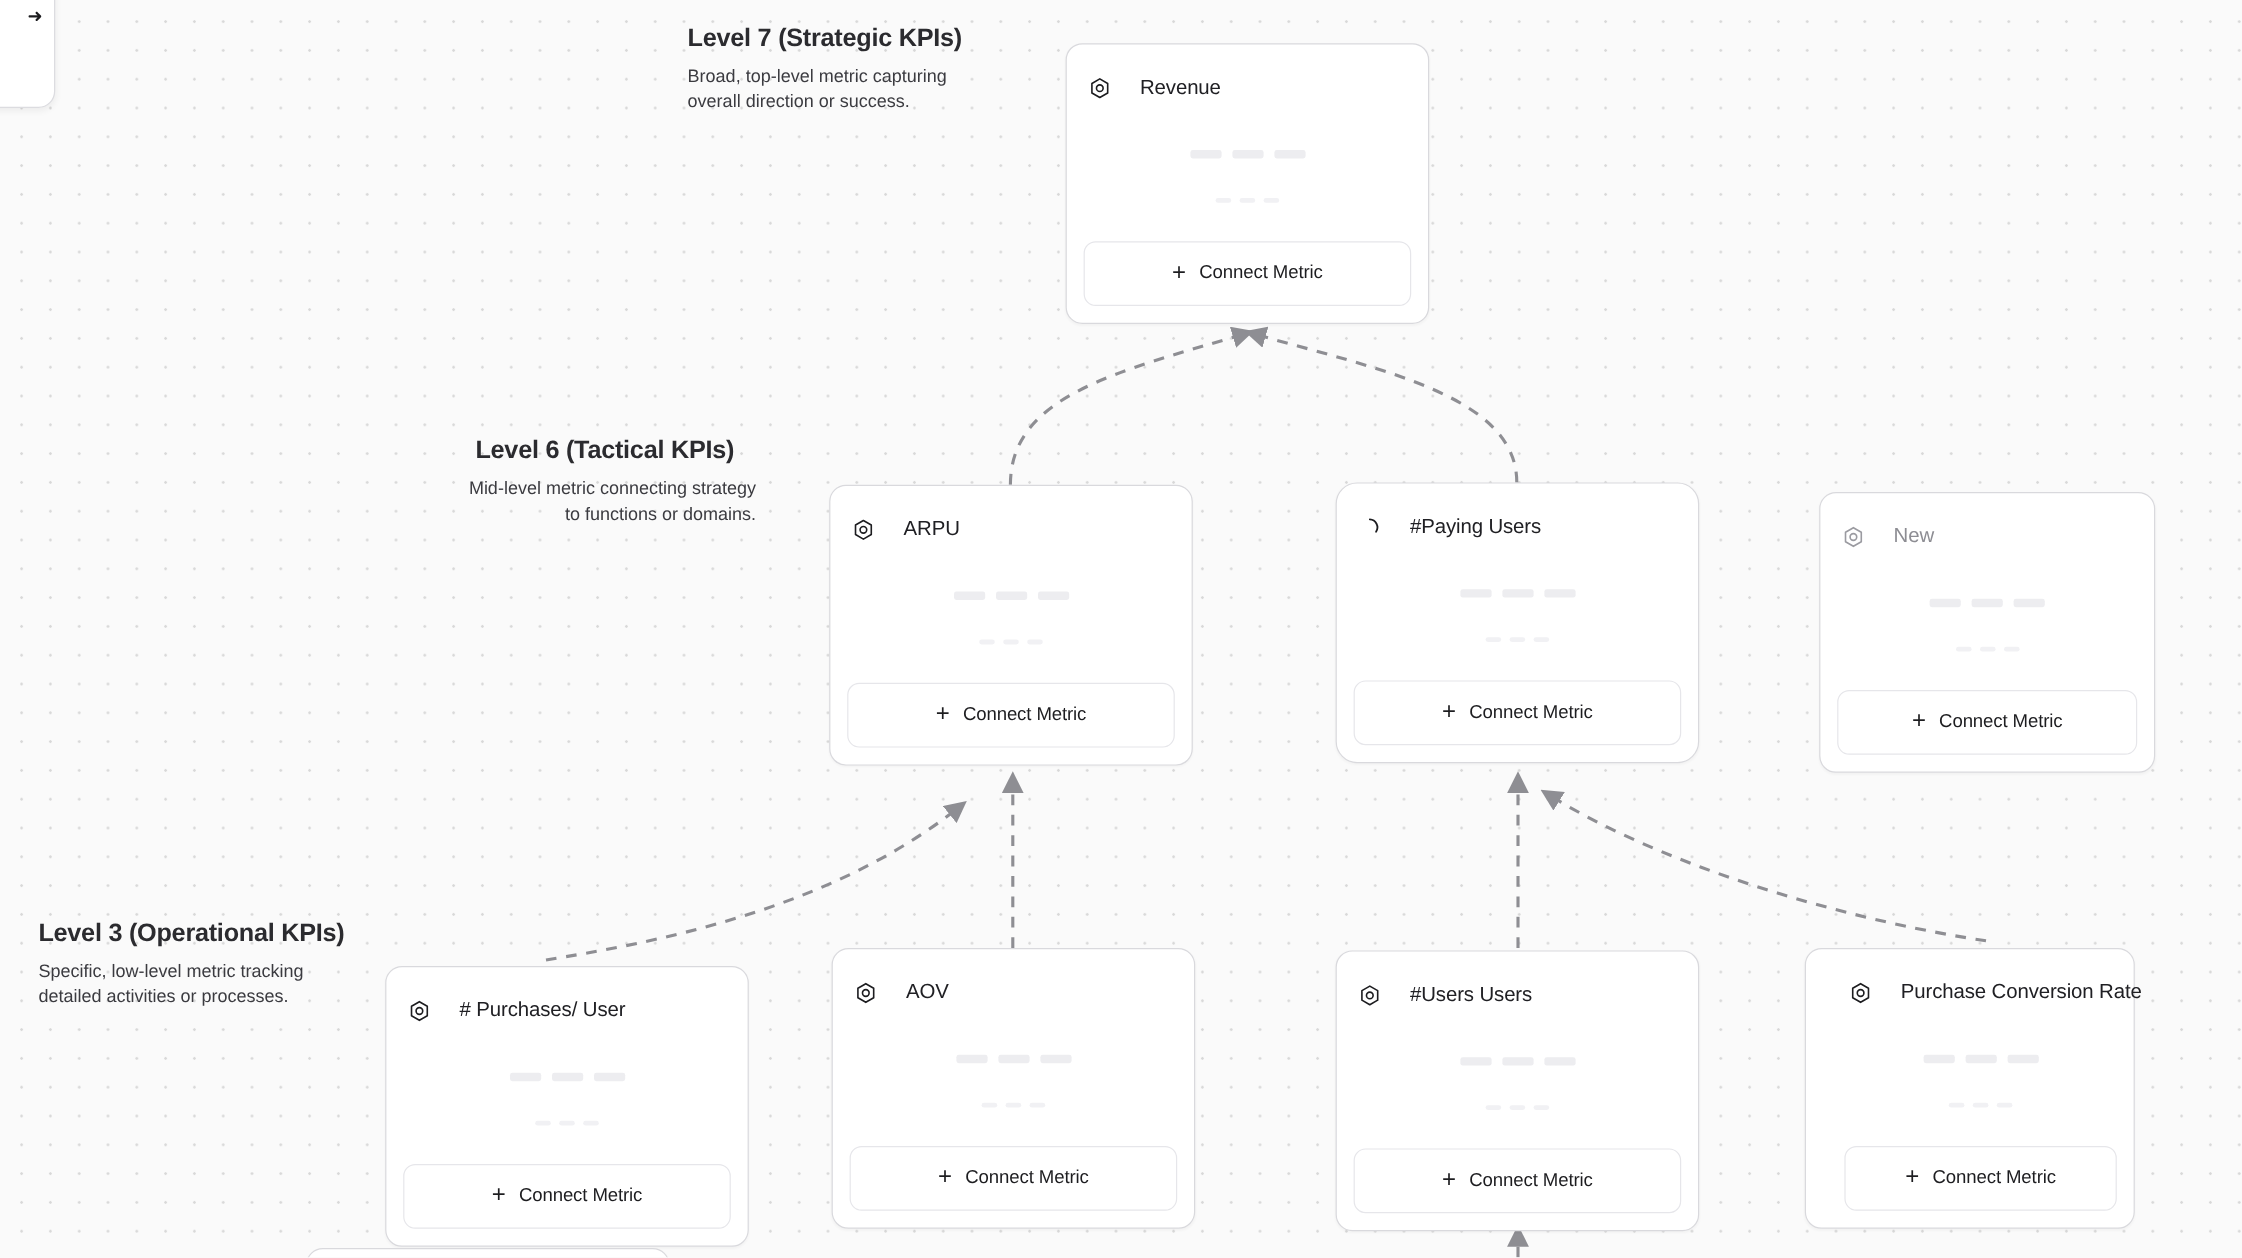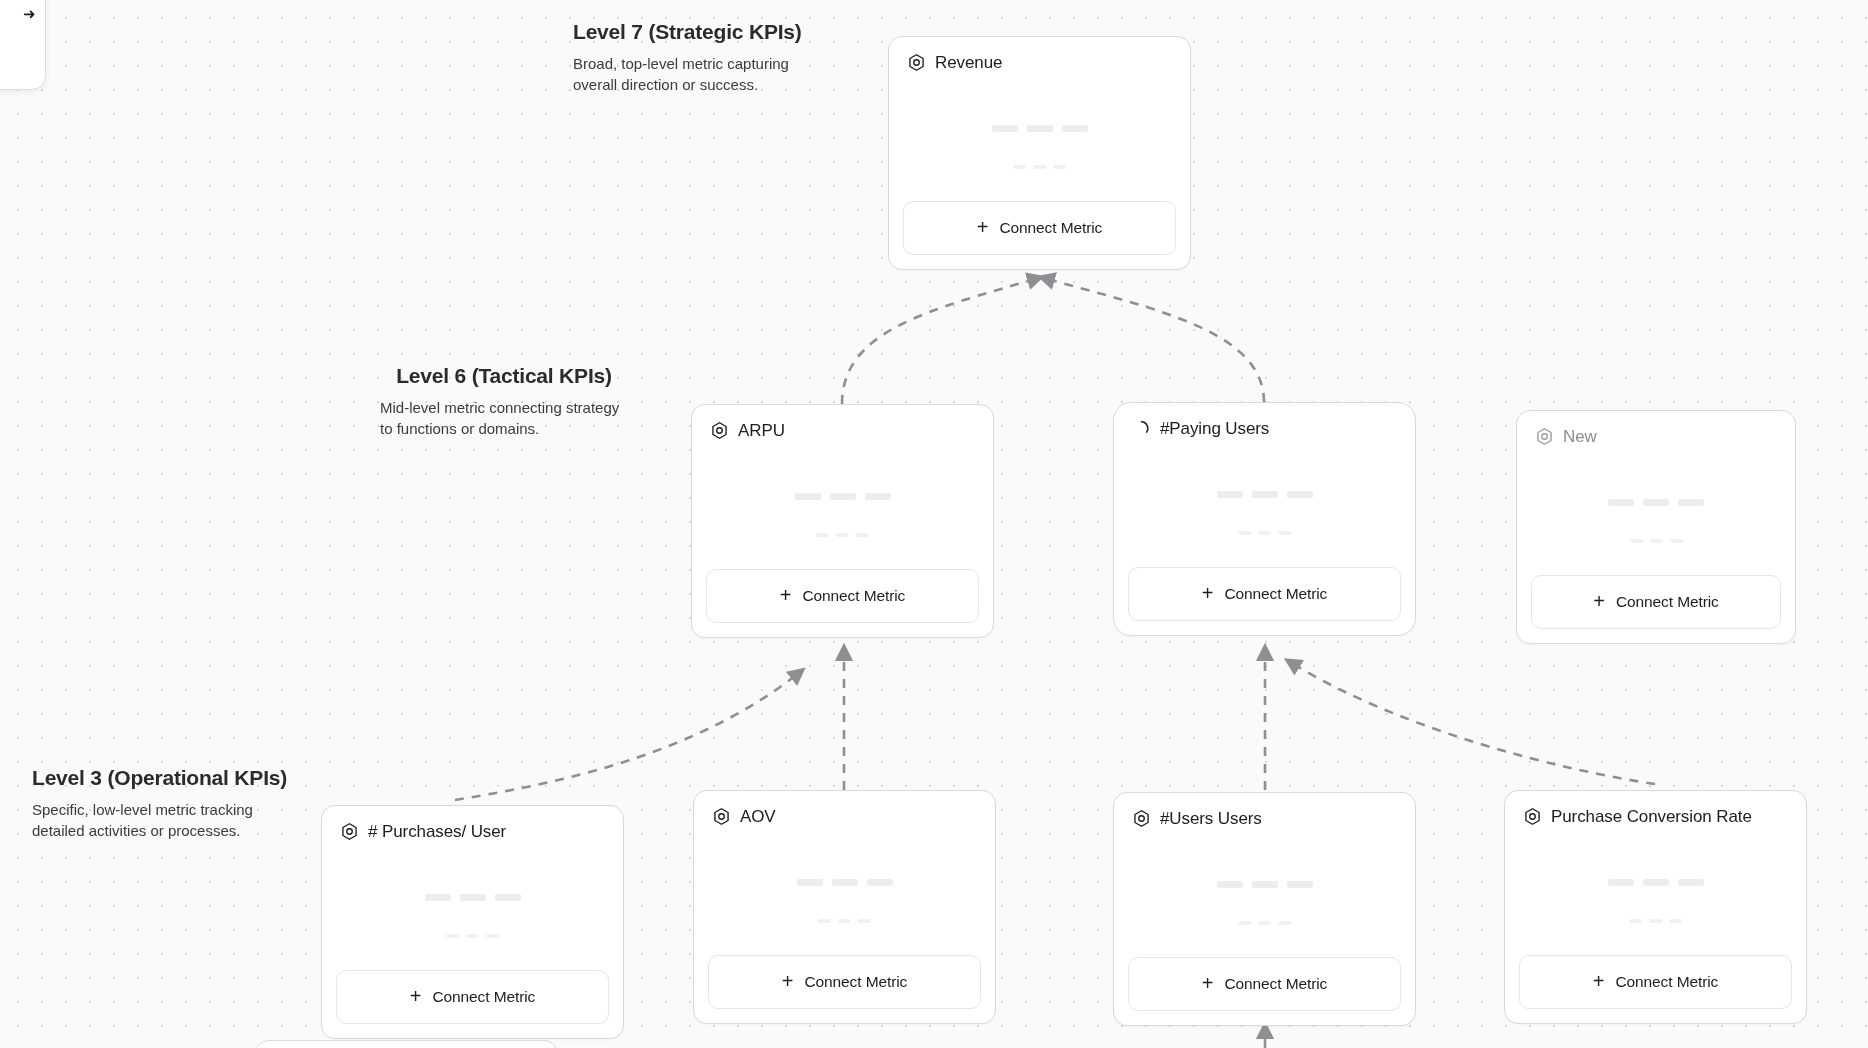--- a/index.html
+++ b/index.html
@@ -52,41 +52,41 @@
     line-height: 1.42;
     color: #3b3b40;
     margin: 0;
   }
   .lvl1 { left: 573px; top: 20px; text-align: left; }
   .lvl1 .level-title { text-align: left; }
   .lvl1 .level-desc  { width: 252px; }
 
   .lvl2 { left: 378px; top: 364px; }
   .lvl2 .level-title { text-align: center; }
-  .lvl2 .level-desc  { width: 250px; text-align: left; padding-left: 2px; }
+  .lvl2 .level-desc  { width: 250px; text-align: right; padding-left: 2px; }
 
   .lvl3 { left: 32px; top: 766px; }
   .lvl3 .level-desc  { width: 260px; }
 
   
   .card {
     position: absolute;
     background: #ffffff;
     border: 1px solid #d9d9dd;
     border-radius: 14px;
     box-sizing: border-box;
     display: flex;
     flex-direction: column;
     z-index: 3;
     box-shadow: 0 1px 2px rgba(16,16,20,0.03);
   }
   .card-head {
     display: flex;
-    align-items: flex-start;
-    gap: 9px;
+    align-items: flex-end;
+    gap: 24px;
     padding: 16px 18px 0 18px;
     height: 30px;
     flex: none;
   }
   .hex-icon { flex: none; display: block; }
   .card-title {
     font-size: 17px;
     font-weight: 500;
     color: #202024;
     white-space: nowrap;
@@ -389,21 +389,21 @@
         <span class="sk"></span>
         <span class="sk"></span>
       </div>
     </div>
     <div class="connect-btn">
       <span class="plus-icon">+</span>
       <span class="connect-label">Connect Metric</span>
     </div>
   </div>
 
-  <div class="card" id="card-conversion" style="left:1504px; top:790px; width:303px; height:234px;">
+  <div class="card" id="card-conversion" style="left:1504px; top:790px; width:275px; height:234px;padding-left:18px;">
     <div class="card-head">
       <svg class="hex-icon" width="19" height="19" viewBox="0 0 24 24">
         <path d="M12 2.2 20.3 7v10L12 21.8 3.7 17V7z" fill="none" stroke="#1d1d20" stroke-width="1.7" stroke-linejoin="round"></path>
         <circle cx="12" cy="12" r="3.5" fill="none" stroke="#1d1d20" stroke-width="1.7"></circle>
       </svg>
       <span class="card-title">Purchase Conversion Rate</span>
     </div>
     <div class="card-body">
       <div class="skeleton-row r1">
         <span class="sk"></span>

